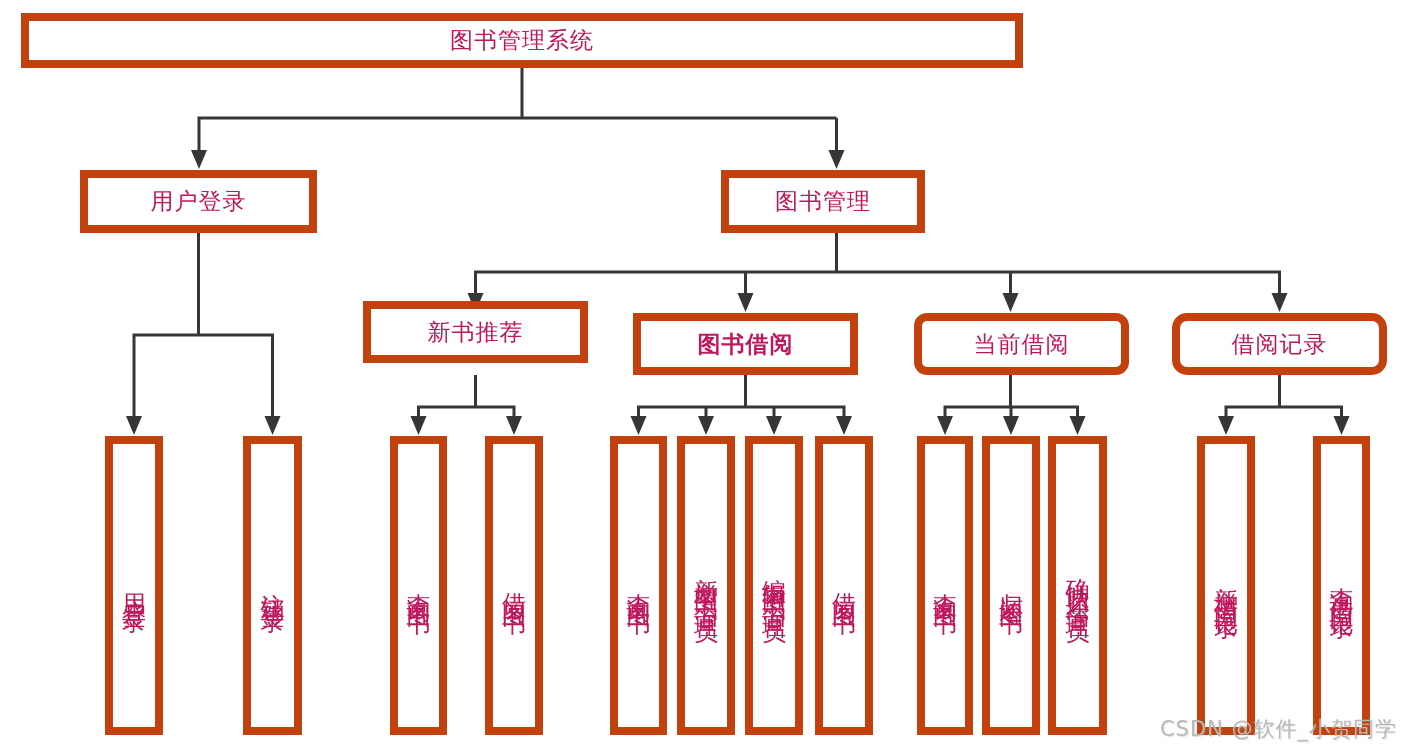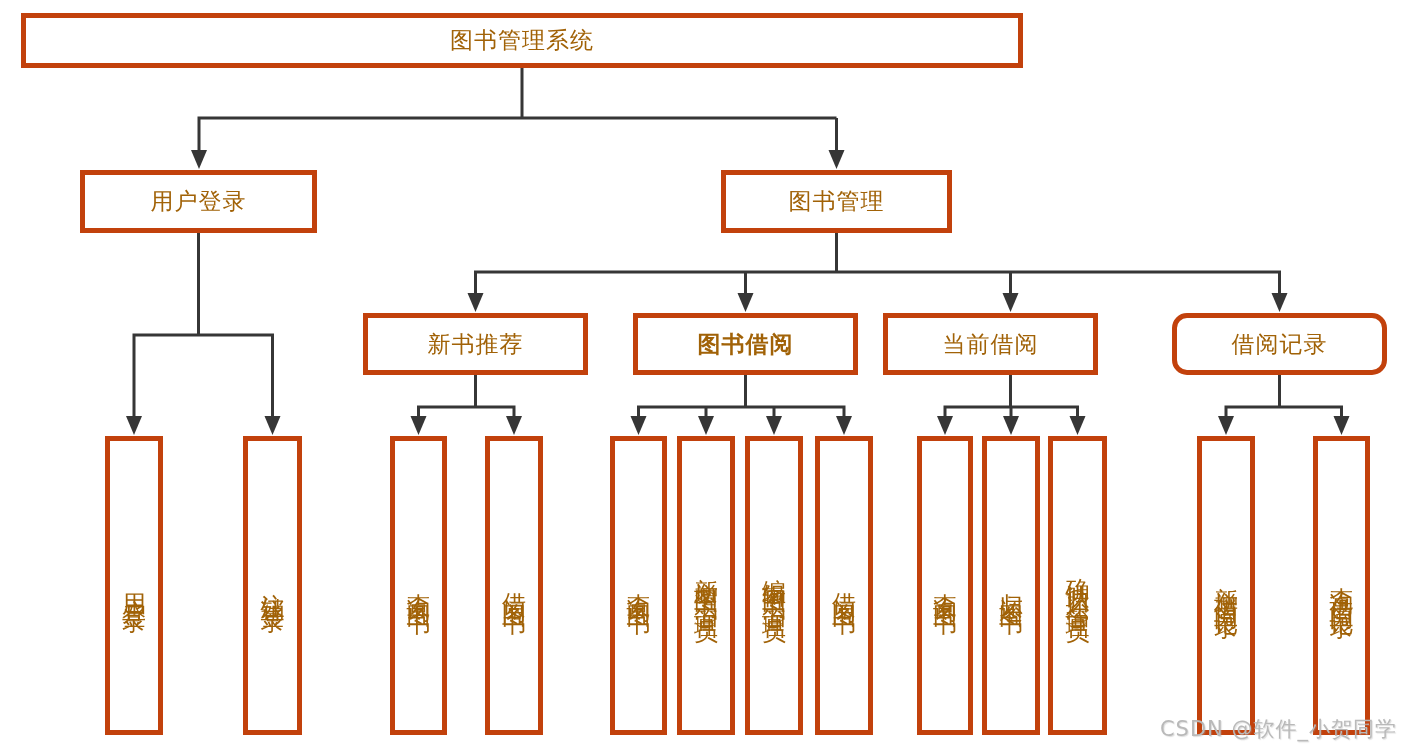--- a/index.html
+++ b/index.html
@@ -3,21 +3,21 @@
 <meta charset="utf-8">
 <style>
   html,body { margin:0; padding:0; background:#fff; }
   .canvas {
     position:relative; width:1405px; height:747px; background:#ffffff;
     font-family:"DejaVu Sans","Liberation Sans",sans-serif; overflow:hidden;
   }
   svg.connectors { position:absolute; left:0; top:0; width:1405px; height:747px; }
   .node {
     position:absolute; box-sizing:border-box; background:#ffffff;
-    border:5px solid #c2410c; color:#a16207;
+    border:8px solid #c2410c; color:#be185d;
     display:flex; align-items:center; justify-content:center;
     text-align:left;
   }
   .node.h { font-size:23px; letter-spacing:1px; white-space:nowrap; }
   .node.v {
     writing-mode:vertical-rl; font-size:24px; line-height:1;
     letter-spacing:6px; padding:6px 0;
   }
   .watermark {
     position:absolute; right:8px; bottom:4px; font-size:21px;
@@ -70,25 +70,25 @@
       <use href="#arr" x="1011" y="435"></use>
       <use href="#arr" x="1077.5" y="435"></use>
       <use href="#arr" x="1226" y="435"></use>
       <use href="#arr" x="1341.5" y="435"></use>
     </g>
   </svg>
 
   <div class="node h" style="left:21px;top:13px;width:1002px;height:55px;">图书管理系统</div>
 
   <div class="node h" style="left:80px;top:170px;width:237px;height:63px;">用户登录</div>
-  <div class="node h" style="left:721px;top:170px;width:231px;height:63px;">图书管理</div>
+  <div class="node h" style="left:721px;top:170px;width:204px;height:63px;">图书管理</div>
 
-  <div class="node h" style="left:363px;top:313px;width:225px;height:62px;">新书推荐</div>
+  <div class="node h" style="left:363px;top:301px;width:225px;height:62px;">新书推荐</div>
   <div class="node h" style="left:633px;top:313px;width:225px;height:62px;font-weight:bold;">图书借阅</div>
-  <div class="node h" style="left:883px;top:313px;width:215px;height:62px;">当前借阅</div>
+  <div class="node h" style="left:914px;top:313px;width:215px;height:62px;border-radius:13px;">当前借阅</div>
   <div class="node h" style="left:1172px;top:313px;width:215px;height:62px;border-radius:15px;">借阅记录</div>
 
   <div class="node v" style="left:105px;top:436px;width:58px;height:299px;">用户登录</div>
   <div class="node v" style="left:243px;top:436px;width:59px;height:299px;">注销登录</div>
 
   <div class="node v" style="left:390px;top:436px;width:57px;height:299px;">查询图书</div>
   <div class="node v" style="left:485px;top:436px;width:58px;height:299px;">借阅图书</div>
 
   <div class="node v" style="left:610px;top:436px;width:57px;height:299px;">查询图书</div>
   <div class="node v" style="left:677px;top:436px;width:58px;height:299px;">新增图书（管理员）</div>

